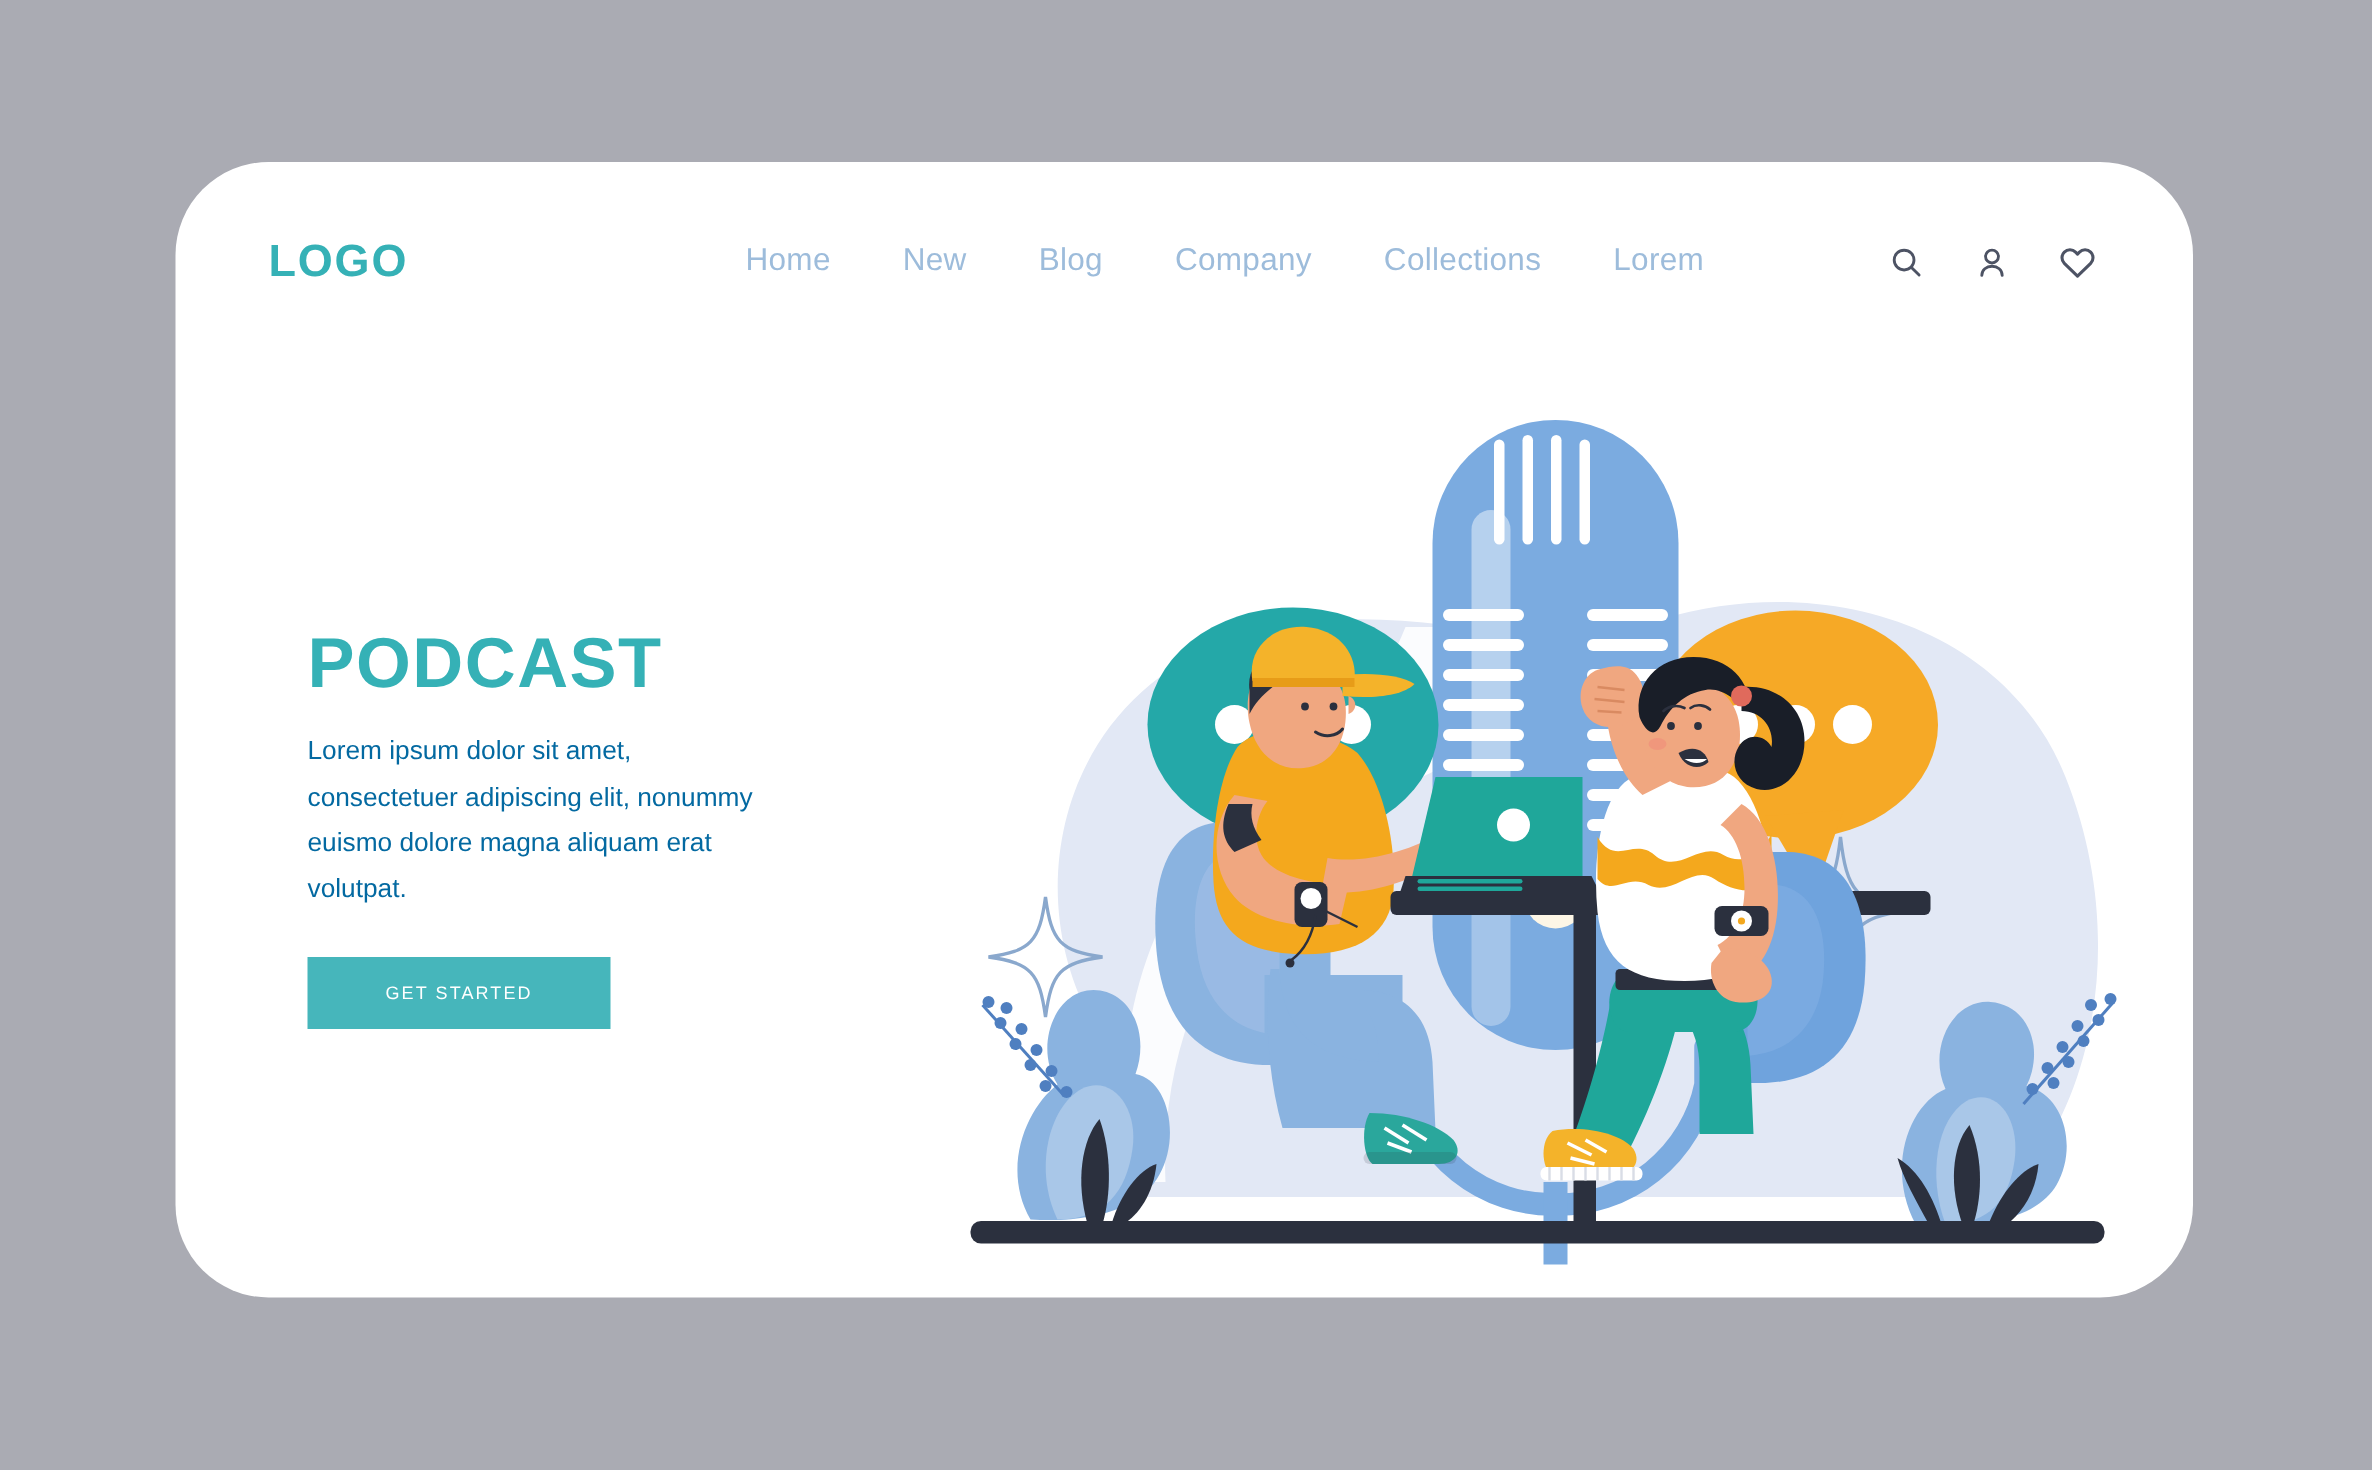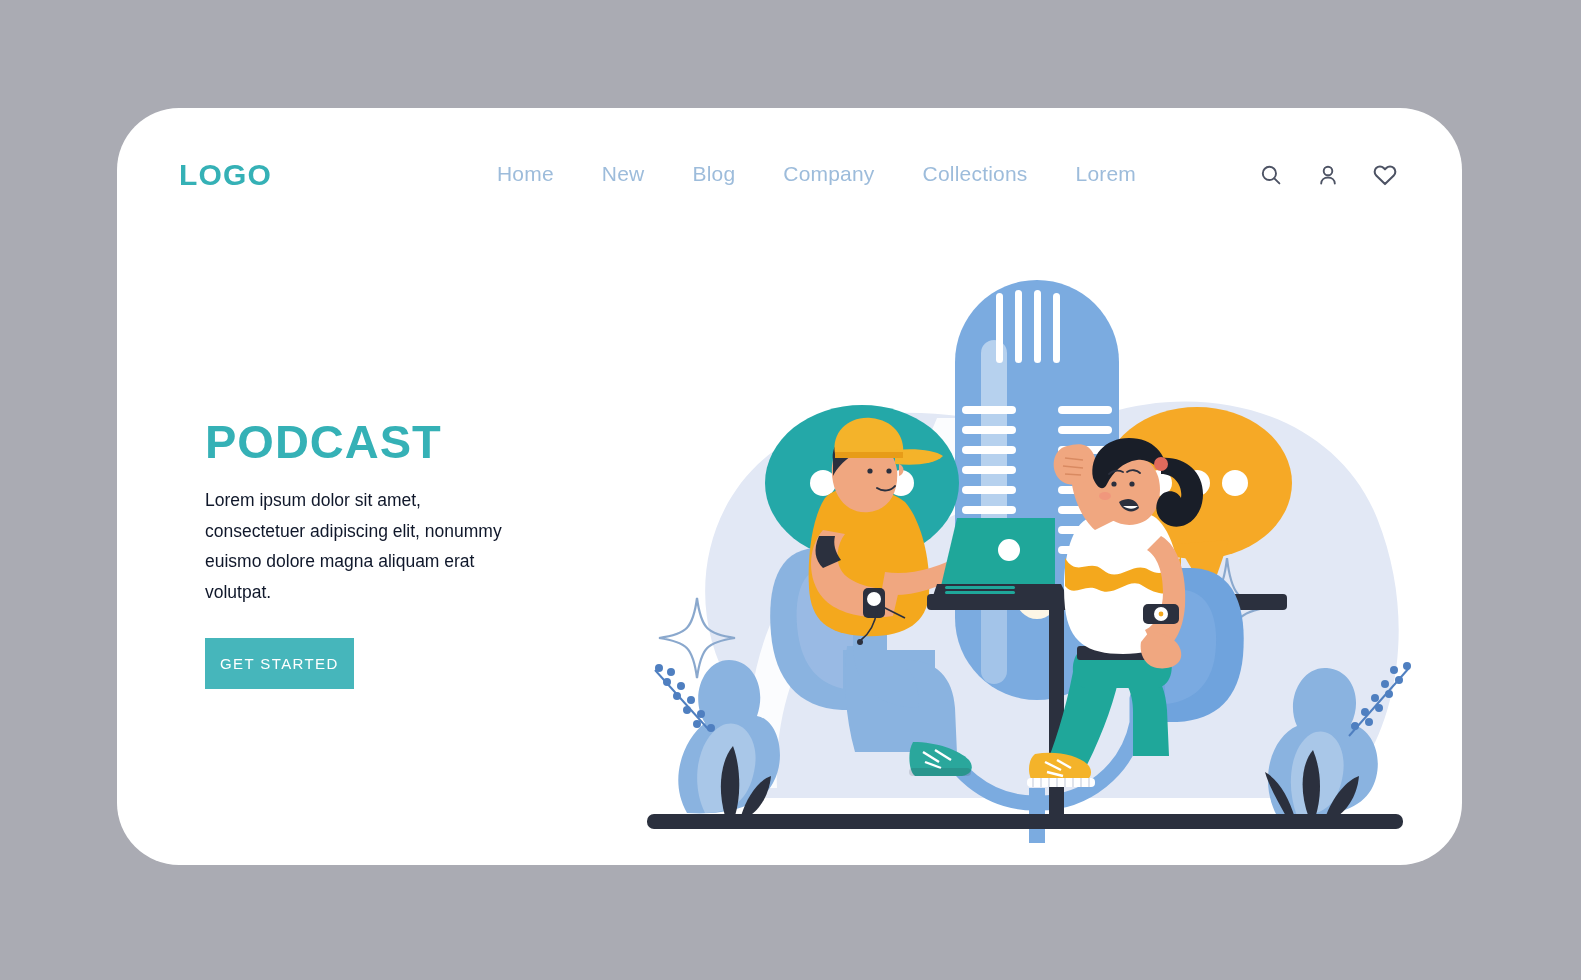--- a/index.html
+++ b/index.html
@@ -88,32 +88,32 @@
     font-size: 47px;
     font-weight: bold;
     color: #35b1b6;
     letter-spacing: 1px;
     margin: 0 0 20px 0;
     line-height: 1;
   }
   .hero-text {
     font-size: 17.5px;
     line-height: 1.75;
-    color: #0f172a;
+    color: #0369a1;
     margin: 0 0 30px 0;
     max-width: 310px;
   }
   .cta {
     display: inline-block;
     background: #46b6bb;
     color: #ffffff;
     border: none;
-    font-size: 15px;
+    font-size: 12px;
     letter-spacing: 1.4px;
-    padding: 17px 15px;
+    padding: 17px 52px;
     cursor: pointer;
     font-family: "Liberation Sans", sans-serif;
   }
   
   .art {
     position: absolute;
     left: 520px;
     top: 160px;
     width: 800px;
     height: 590px;

